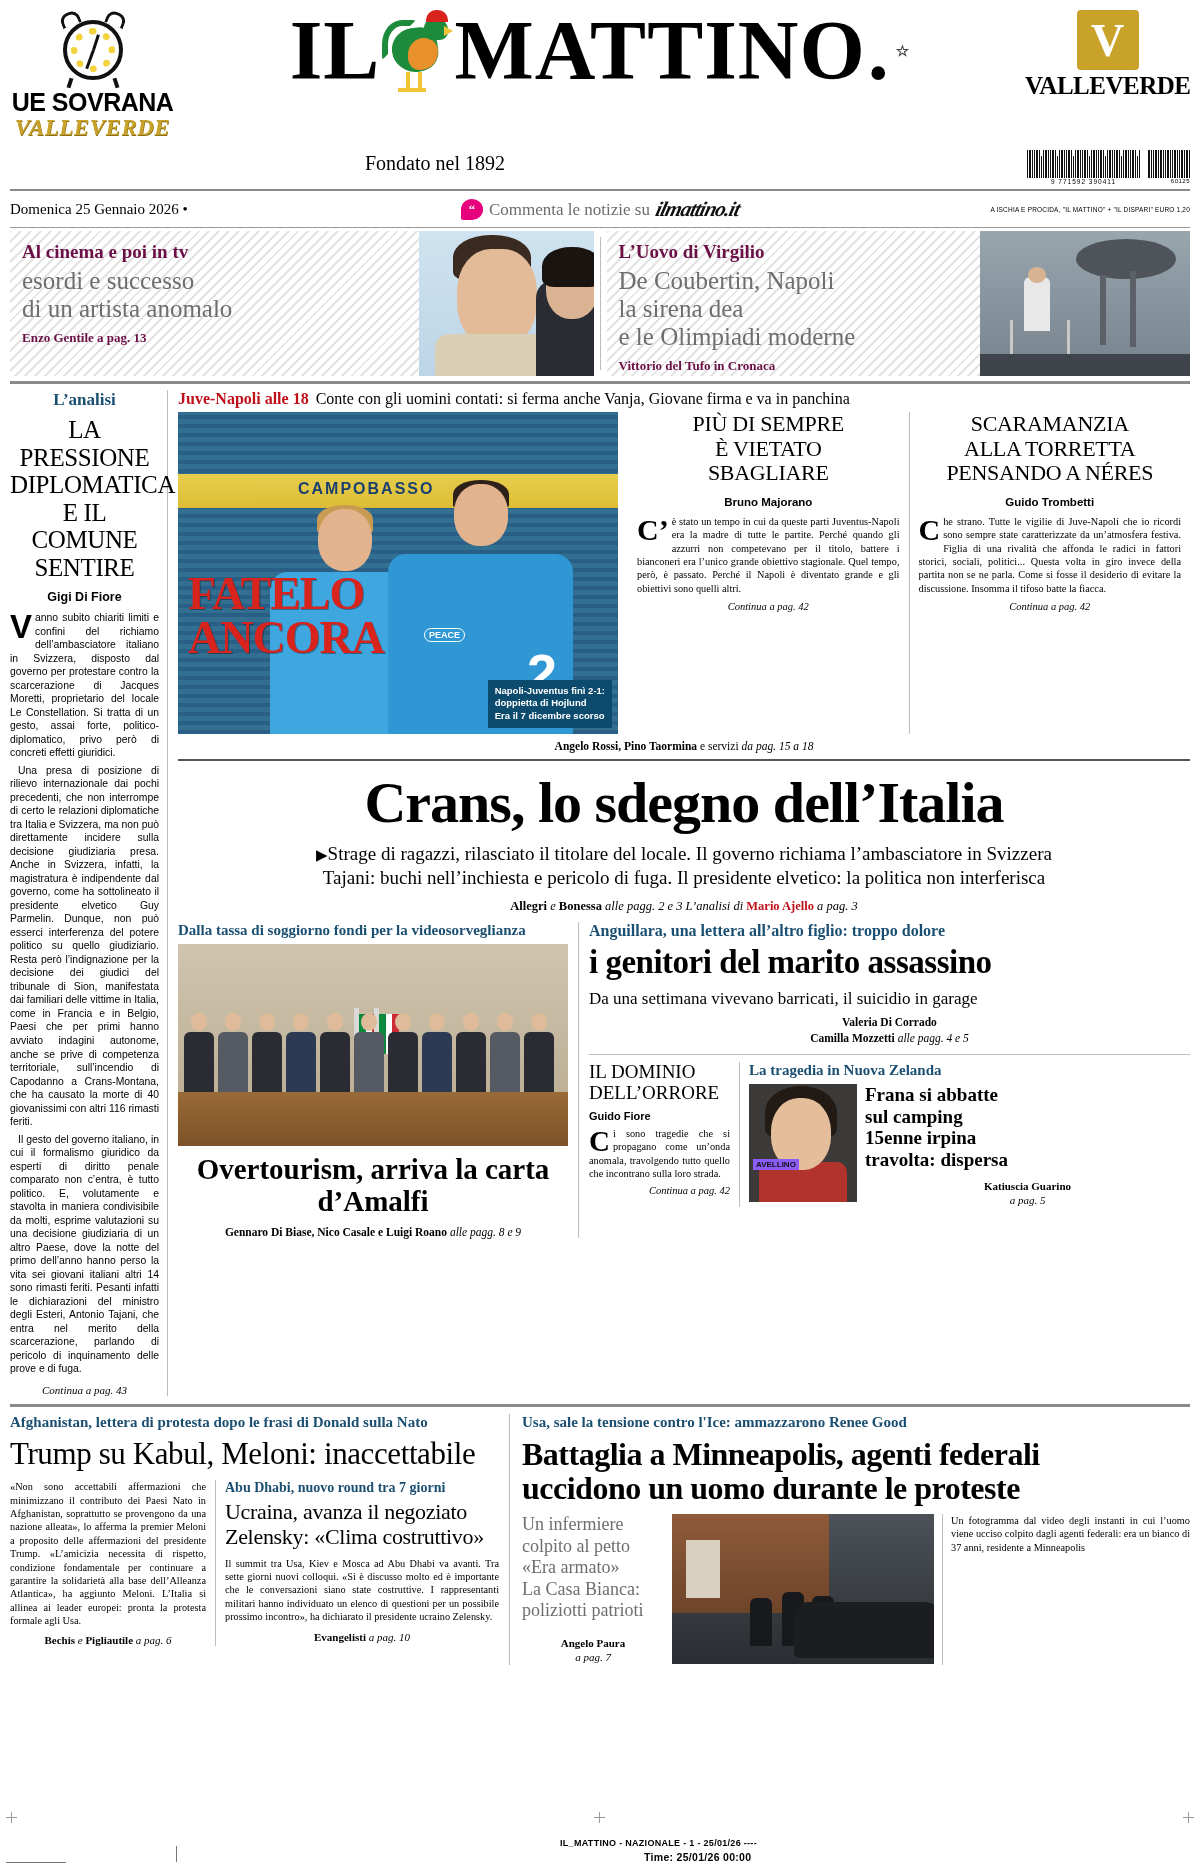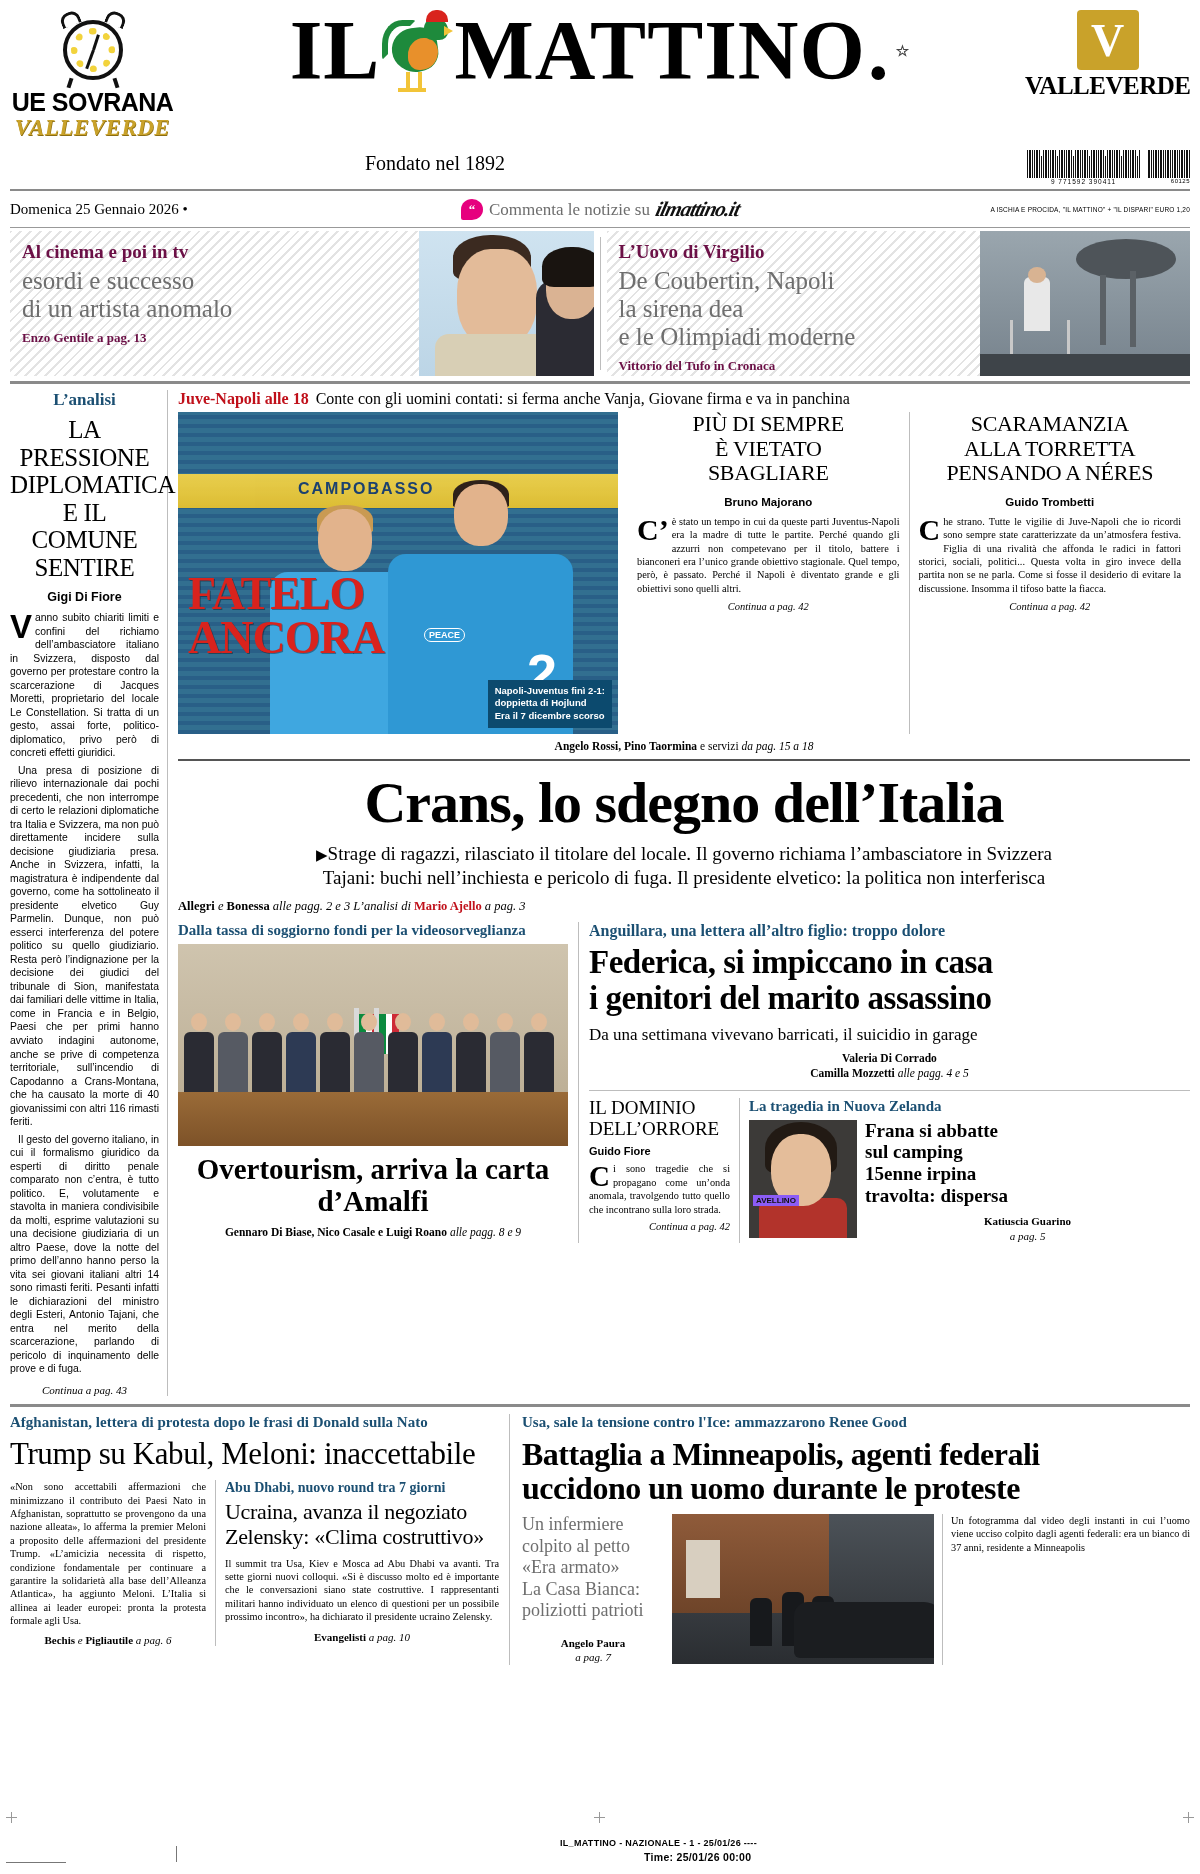--- a/index.html
+++ b/index.html
@@ -324,21 +324,21 @@
   .lead-title {
     font-family: "Liberation Serif", serif; font-weight: bold; font-size: 58px;
     text-align: center; line-height: 1.04; margin: 12px 0 9px 0; letter-spacing: -1px;
   }
   .lead-sub {
     font-family: "Liberation Serif", serif; font-size: 19px; line-height: 1.24;
     text-align: center;
   }
   .tri { color: #000; font-size: 15px; }
   .lead-credit {
-    font-family: "Liberation Serif", serif; font-size: 12.5px; 
+    font-family: "Liberation Serif", serif; font-size: 12.5px; text-align: center;
     margin-top: 10px;
   }
   .lead-credit b { font-weight: bold; }
   .lead-credit i { font-style: italic; }
   .lead-credit .red { color: #c0101a; font-weight: bold; }
 
   
   .mid { display: flex; margin-top: 8px; }
   .mid-left { width: 400px; padding-right: 10px; }
   .mid-right { flex: 1; padding-left: 10px; border-left: 1px solid #bdbdbd; }
@@ -875,21 +875,20 @@
           <div class="mid-head">Overtourism, arriva la carta d’Amalfi</div>
           <div class="mid-credit">
             <b>Gennaro Di Biase, Nico Casale e Luigi Roano</b>
             <i>alle pagg. 8 e 9</i>
           </div>
         </div>
 
         <div class="mid-right">
           <div class="ang-kicker">Anguillara, una lettera all’altro figlio: troppo dolore</div>
           <div class="ang-head">
-            <div>Federica, si impiccano in casa</div>
             <div>i genitori del marito assassino</div>
           </div>
           <div class="ang-sub">Da una settimana vivevano barricati, il suicidio in garage</div>
           <div class="ang-credit">
             <div><b>Valeria Di Corrado</b></div>
             <div>
               <b>Camilla Mozzetti</b>
               <i>alle pagg. 4 e 5</i>
             </div>
           </div>

